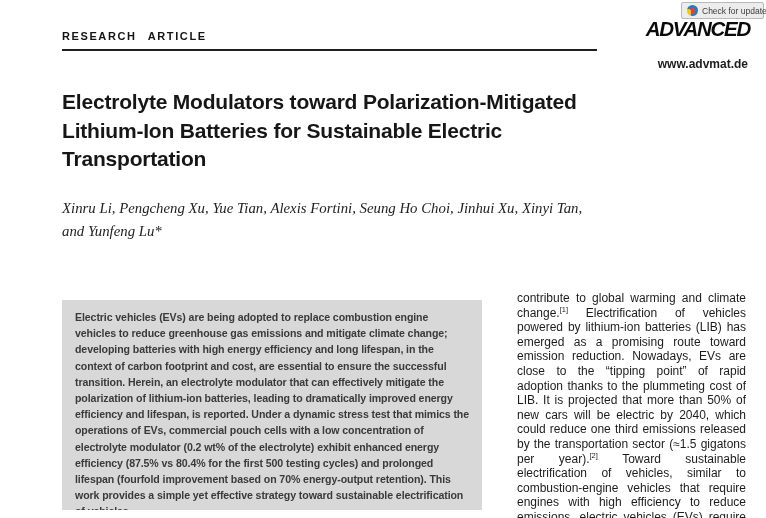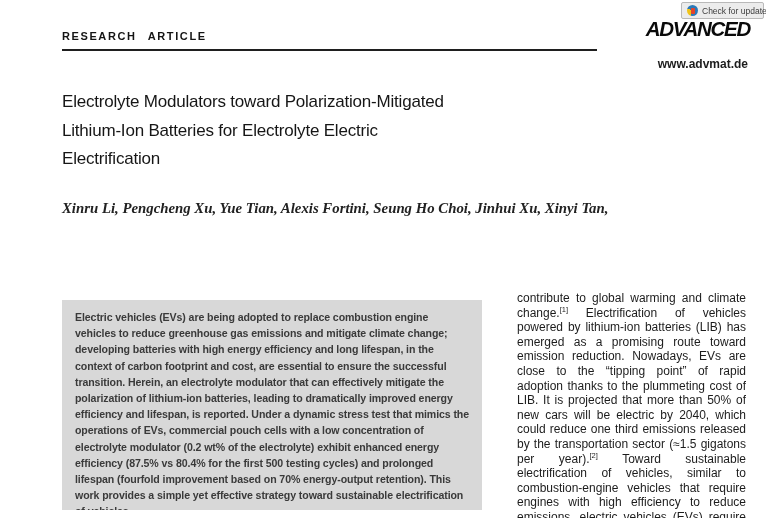--- a/index.html
+++ b/index.html
@@ -61,29 +61,28 @@
     position: absolute; left: 3.5px; top: 2.5px;
     width: 4px; height: 6px;
     background: #e4442a;
     border-radius: 1px;
   }
   .badge-label { font-size: 8.5px; color: #3c3c3c; white-space: nowrap; }
 
   
   .title {
     position: absolute; left: 62px; top: 88px; width: 620px;
-    font-size: 17px; font-weight: 400; line-height: 28.5px;
+    font-size: 21px; font-weight: 700; line-height: 28.5px;
     color: #161616; letter-spacing: -0.2px;
   }
   .authors {
     position: absolute; left: 62px; top: 197px; width: 620px;
     font-family: "Liberation Serif", serif;
     font-style: italic; font-size: 14.8px; line-height: 22.5px;
     color: #222222;
-    font-weight: bold;
   }
 
   
   .abstract-box {
     position: absolute; left: 62px; top: 300px;
     width: 420px; height: 210px;
     background: #d8d8d8;
     padding: 9px 13px;
     overflow: hidden;
   }
@@ -124,26 +123,27 @@
     <span class="badge-label">Check for updates</span>
   </div>
 
   <div class="logo">
     <div class="logo-line">ADVANCED</div>
   </div>
   <div class="site">www.advmat.de</div>
 
   <h1 class="title">
     <div>Electrolyte Modulators toward Polarization-Mitigated</div>
-    <div>Lithium-Ion Batteries for Electrolyte Electric</div>
-    <div>Electrification</div>
+    <div>Lithium-Ion Batteries for Sustainable Electric</div>
+    <div>Transportation</div>
   </h1>
 
   <div class="authors">
     <div>Xinru Li, Pengcheng Xu, Yue Tian, Alexis Fortini, Seung Ho Choi, Jinhui Xu, Xinyi Tan,</div>
+    <div>and Yunfeng Lu*</div>
   </div>
 
   <div class="abstract-box">
     <p class="abstract-text">Electric vehicles (EVs) are being adopted to replace combustion engine vehicles to reduce greenhouse gas emissions and mitigate climate change; developing batteries with high energy efficiency and long lifespan, in the context of carbon footprint and cost, are essential to ensure the successful transition. Herein, an electrolyte modulator that can effectively mitigate the polarization of lithium-ion batteries, leading to dramatically improved energy efficiency and lifespan, is reported. Under a dynamic stress test that mimics the operations of EVs, commercial pouch cells with a low concentration of electrolyte modulator (0.2 wt% of the electrolyte) exhibit enhanced energy efficiency (87.5% vs 80.4% for the first 500 testing cycles) and prolonged lifespan (fourfold improvement based on 70% energy-output retention). This work provides a simple yet effective strategy toward sustainable electrification of vehicles.</p>
   </div>
 
   <div class="intro-col">
     <p class="intro-text"><span>contribute to global warming and climate change.</span><sup>[1]</sup><span> Electrification of vehicles powered by lithium-ion batteries (LIB) has emerged as a promising route toward emission reduction. Nowadays, EVs are close to the “tipping point” of rapid adoption thanks to the plummeting cost of LIB. It is projected that more than 50% of new cars will be electric by 2040, which could reduce one third emissions released by the transportation sector (≈1.5 gigatons per year).</span><sup>[2]</sup><span> Toward sustainable electrification of vehicles, similar to combustion-engine vehicles that require engines with high efficiency to reduce emissions, electric vehicles (EVs) require batteries with high</span></p>
   </div>
 

